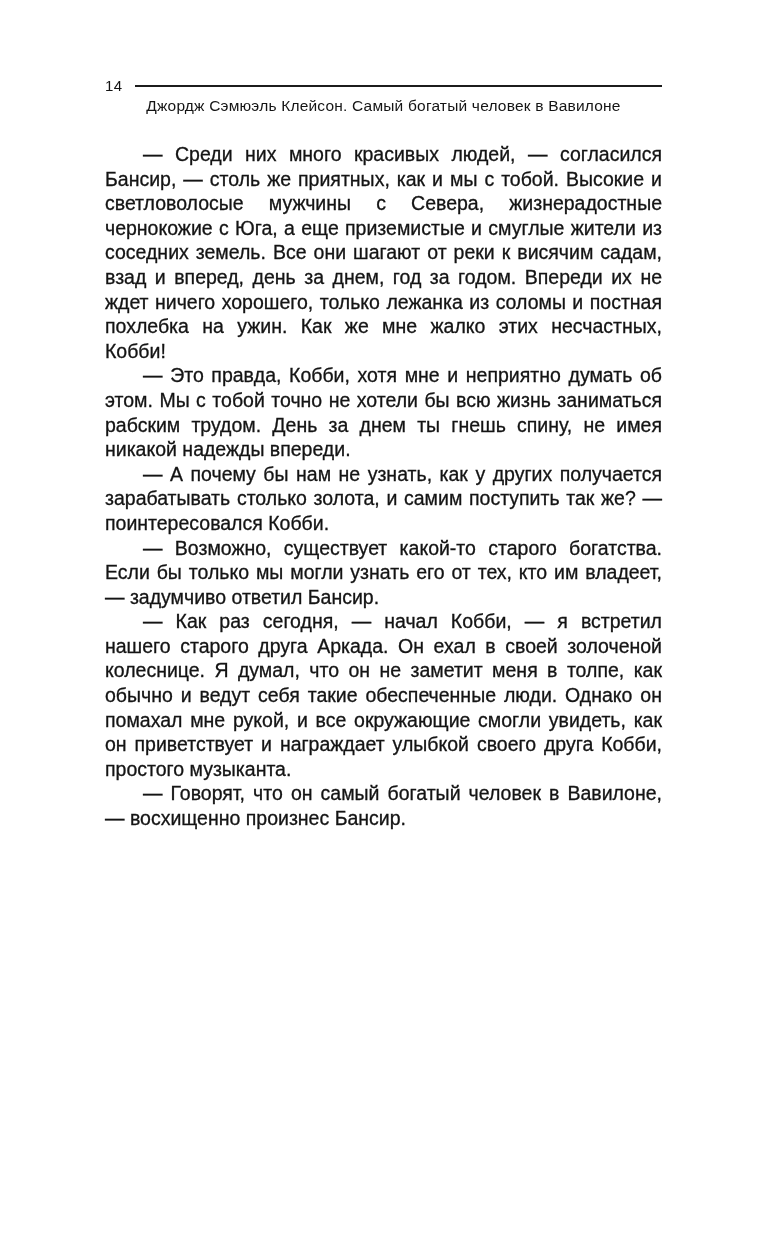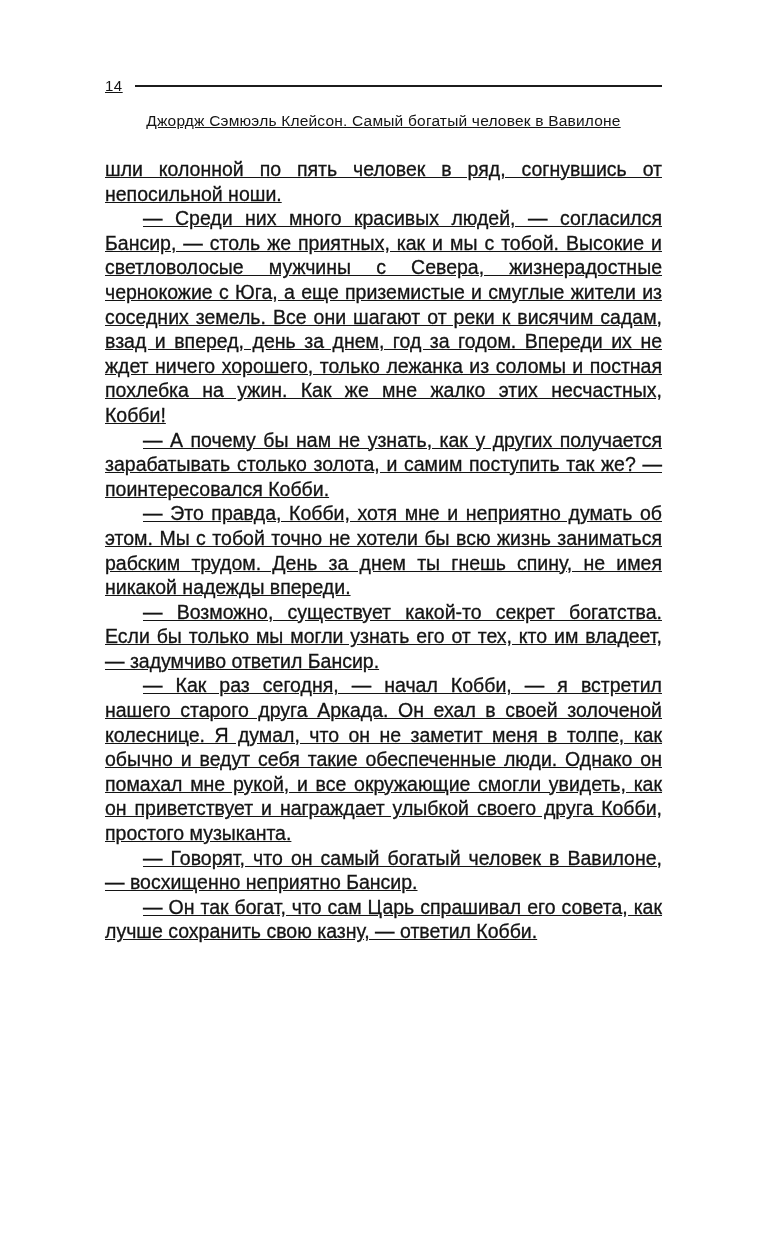--- a/index.html
+++ b/index.html
@@ -10,40 +10,39 @@
   .page {
     position: relative;
     width: 768px;
     height: 1240px;
     background: #ffffff;
     box-sizing: border-box;
     padding: 78px 106px 0 105px;
     font-family: "Liberation Sans", "DejaVu Sans", sans-serif;
     color: #141414;
     overflow: hidden;
-    text-decoration: underline;
   }
   .header-row {
     display: flex;
     align-items: center;
     gap: 12px;
   }
   .page-number {
     font-size: 15px;
     line-height: 1;
     letter-spacing: 0.5px;
   }
   .header-rule {
     flex: 1;
     height: 2px;
     background: #1c1c1c;
     margin-top: 1px;
   }
   .running-head {
-    margin-top: 19px;
+    margin-top: 4px;
     text-align: center;
     font-size: 15.5px;
     letter-spacing: 0.2px;
     white-space: nowrap;
   }
   .body-text {
     margin-top: 27px;
     font-size: 19.5px;
     line-height: 24.6px;
     text-align: justify;
@@ -65,23 +64,21 @@
 
   <header>
     <div class="header-row">
       <span class="page-number">14</span>
       <span class="header-rule"></span>
     </div>
     <div class="running-head">Джордж Сэмюэль Клейсон.  Самый богатый человек в Вавилоне</div>
   </header>
 
   <main class="body-text">
-    <p class="no-indent">шли колонной по пять человек в ряд, согнувшись от непосильной ноши.</p>
     <p>— Среди них много красивых людей, — согласился Бансир, — столь же приятных, как и мы с тобой. Высокие и светловолосые мужчины с Севера, жизнерадостные чернокожие с Юга, а еще приземистые и смуглые жители из соседних земель. Все они шагают от реки к висячим садам, взад и вперед, день за днем, год за годом. Впереди их не ждет ничего хорошего, только лежанка из соломы и постная похлебка на ужин. Как же мне жалко этих несчастных, Кобби!</p>
+    <p>— Это правда, Кобби, хотя мне и неприятно думать об этом. Мы с тобой точно не хотели бы всю жизнь заниматься рабским трудом. День за днем ты гнешь спину, не имея никакой надежды впереди.</p>
     <p>— А почему бы нам не узнать, как у других получается зарабатывать столько золота, и самим поступить так же? — поинтересовался Кобби.</p>
-    <p>— Это правда, Кобби, хотя мне и неприятно думать об этом. Мы с тобой точно не хотели бы всю жизнь заниматься рабским трудом. День за днем ты гнешь спину, не имея никакой надежды впереди.</p>
-    <p>— Возможно, существует какой-то секрет богатства. Если бы только мы могли узнать его от тех, кто им владеет, — задумчиво ответил Бансир.</p>
+    <p>— Возможно, существует какой-то старого богатства. Если бы только мы могли узнать его от тех, кто им владеет, — задумчиво ответил Бансир.</p>
     <p>— Как раз сегодня, — начал Кобби, — я встретил нашего старого друга Аркада. Он ехал в своей золоченой колеснице. Я думал, что он не заметит меня в толпе, как обычно и ведут себя такие обеспеченные люди. Однако он помахал мне рукой, и все окружающие смогли увидеть, как он приветствует и награждает улыбкой своего друга Кобби, простого музыканта.</p>
-    <p>— Говорят, что он самый богатый человек в Вавилоне, — восхищенно неприятно Бансир.</p>
-    <p>— Он так богат, что сам Царь спрашивал его совета, как лучше сохранить свою казну, — ответил Кобби.</p>
+    <p>— Говорят, что он самый богатый человек в Вавилоне, — восхищенно произнес Бансир.</p>
   </main>
 
 </div>
 
 </body></html>

